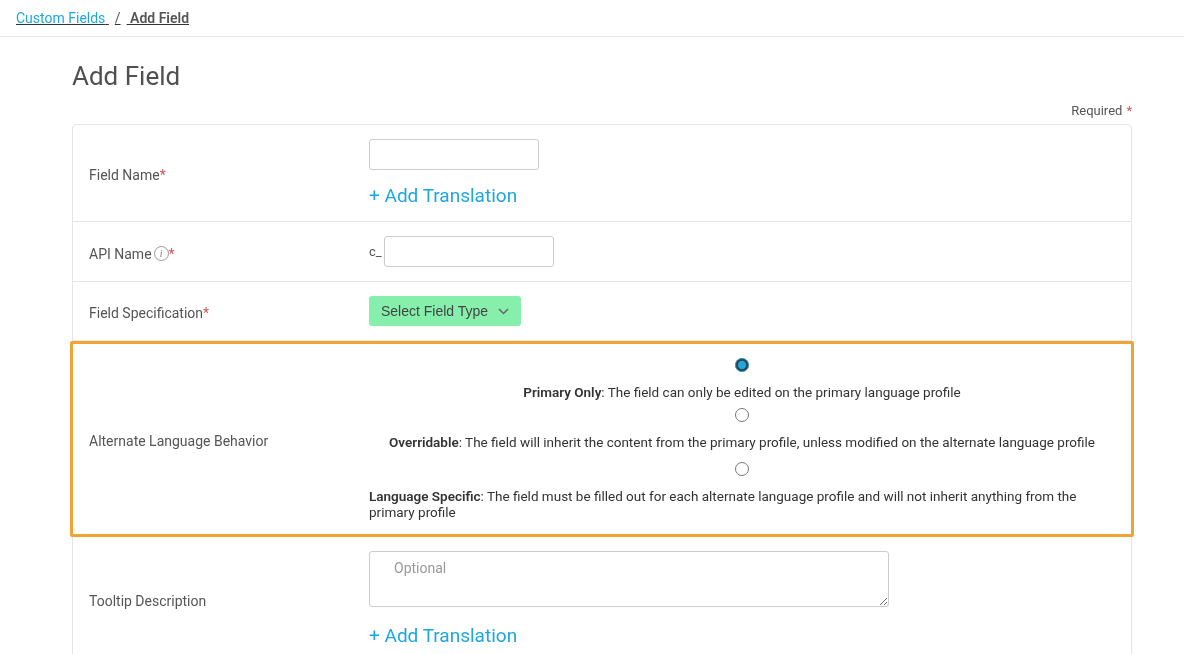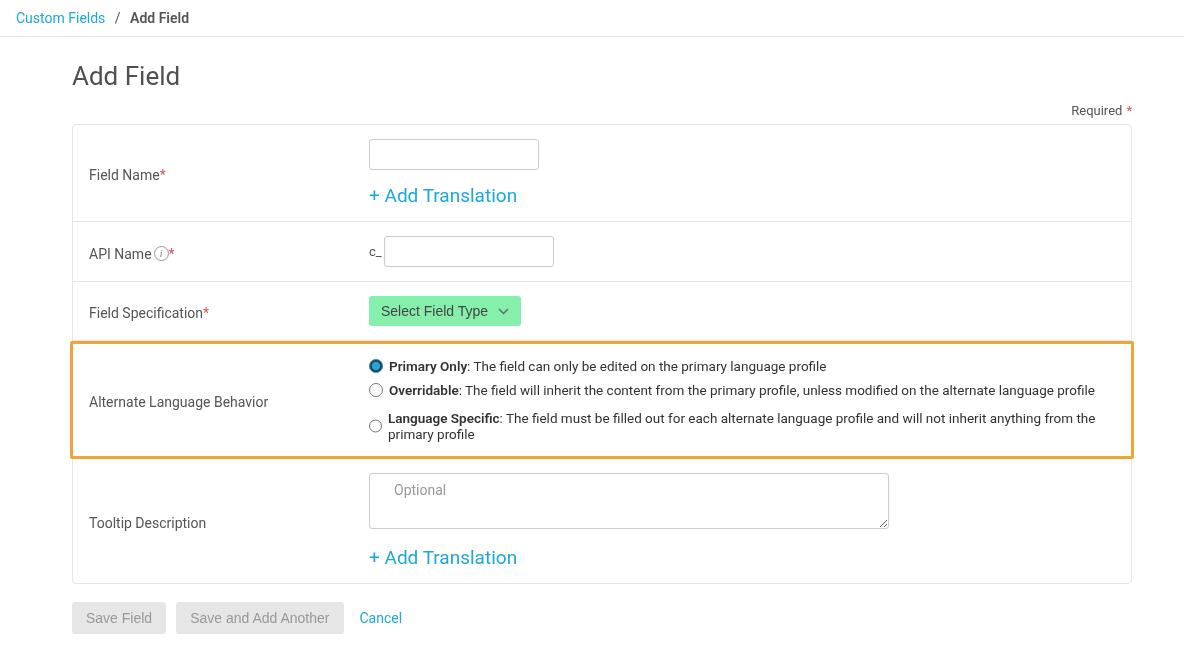--- a/index.html
+++ b/index.html
@@ -10,20 +10,21 @@
 body {
   font-family: -apple-system, BlinkMacSystemFont, "Segoe UI", Roboto, Helvetica, Arial, sans-serif;
   font-size: 14px;
   color: #333;
   background: #fff;
 }
 .breadcrumb {
   padding: 10px 16px;
   border-bottom: 1px solid #e5e5e5;
   font-size: 14px;
+  text-decoration: underline;
 }
 .breadcrumb a {
   color: #1ca8dd;
   text-decoration: none;
 }
 .breadcrumb .sep {
   color: #555;
   margin: 0 6px;
 }
 .breadcrumb .current {
@@ -131,23 +132,24 @@
 }
 .chevron {
   display: inline-block;
 }
 .chevron svg {
   display: block;
 }
 .radio-row {
   display: flex;
   align-items: center;
-  gap: 6px;
+  gap: 12px;
   margin-bottom: 8px;
   font-size: 13.5px;
+  flex-direction: column;
 }
 .radio-row:last-child {
   margin-bottom: 0;
   margin-top: 12px;
 }
 .radio-row input[type="radio"] {
   width: 14px;
   height: 14px;
   accent-color: #1ca8dd;
 }

